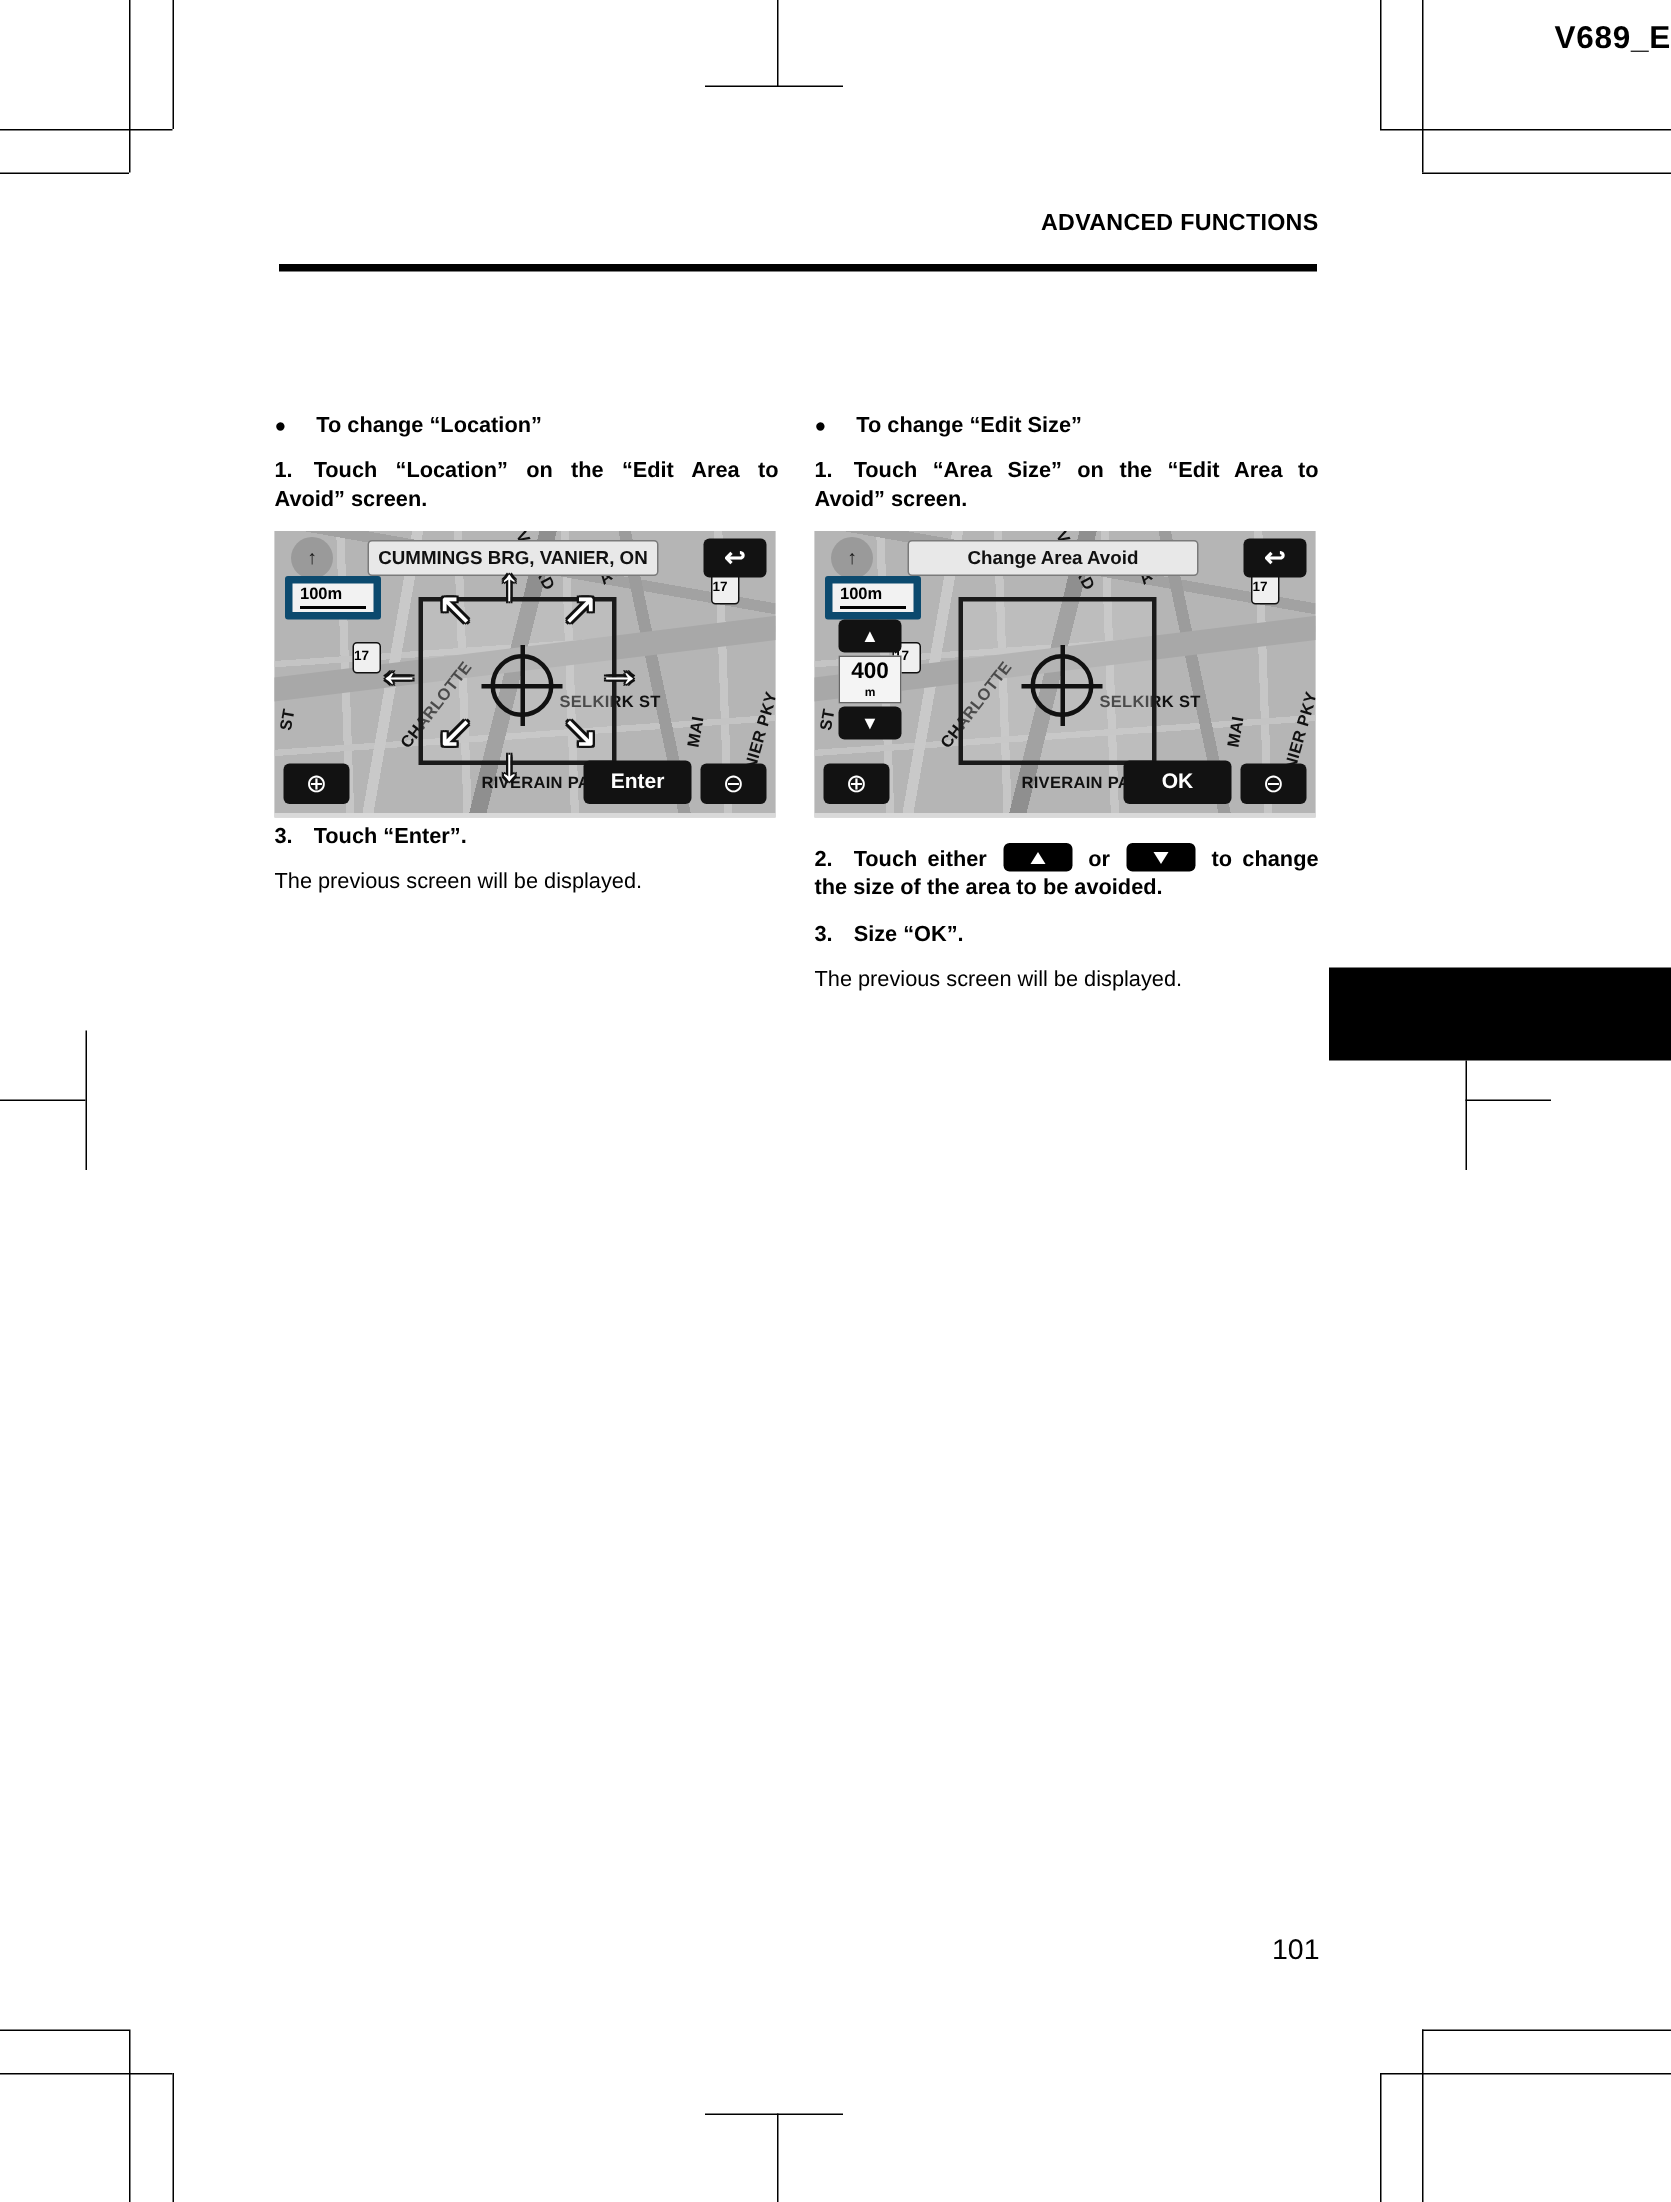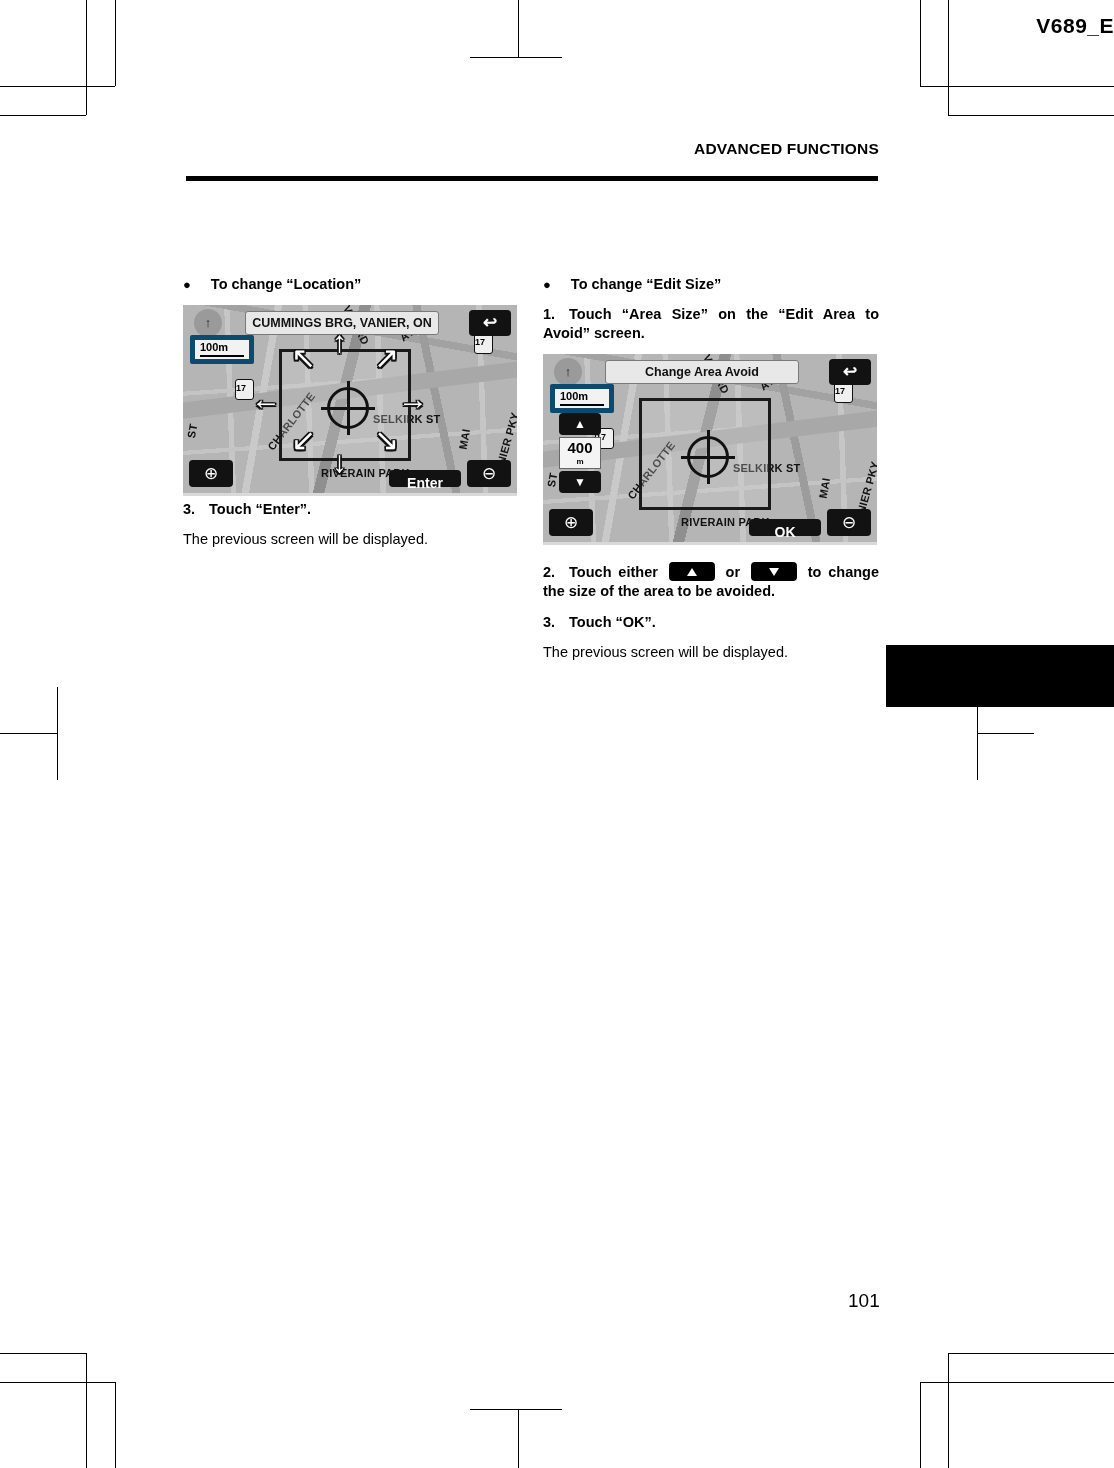--- a/index.html
+++ b/index.html
@@ -319,21 +319,21 @@
     text-align: center;
     line-height: 27px;
   }
   .zoom-btn.plus  { left: 6px; }
   .zoom-btn.minus { right: 6px; }
   .action-btn {
     position: absolute;
     bottom: 6px;
     right: 56px;
     min-width: 52px;
-    height: 17px;
+    height: 29px;
     padding: 0 10px;
     background: #121212;
     border-radius: 4px;
     color: #fff;
     font-size: 14px;
     font-weight: bold;
     text-align: center;
     line-height: 27px;
   }
 
@@ -418,20 +418,23 @@
 
 <div id="thumb-tab"></div>
 
 <div class="column" id="column-left">
 
   <div class="bullet-head">
     <span class="bullet-dot">●</span>
     <span>To change “Location”</span>
   </div>
 
+  <p class="step">
+    <span class="num">1.</span><span>Touch “Location” on the “Edit Area to Avoid” screen.</span>
+  </p>
 
   <div class="nav-shot">
     <div class="map-bg"></div>
 
     <div class="road-label lbl-ay-ave">AY AVE</div>
     <div class="road-label lbl-verad">VER RD</div>
     <div class="road-label lbl-selkirk">SELKIRK ST</div>
     <div class="road-label lbl-riverain">RIVERAIN PARK</div>
     <div class="road-label lbl-charlotte">CHARLOTTE</div>
     <div class="road-label lbl-vanier">VANIER PKY</div>
@@ -531,19 +534,19 @@
 
   <p class="step gap-after-img">
     <span class="num">2.</span><span>Touch either</span>
     <span class="inline-key up"></span>
     <span>or</span>
     <span class="inline-key down"></span>
     <span>to change the size of the area to be avoided.</span>
   </p>
 
   <p class="step">
-    <span class="num">3.</span><span>Touch “OK”.</span>
+    <span class="num">3.</span><span>Size “OK”.</span>
   </p>
 
   <p class="plain">The previous screen will be displayed.</p>
 </div>
 
 <div id="page-number">101</div>
 
 </body></html>

